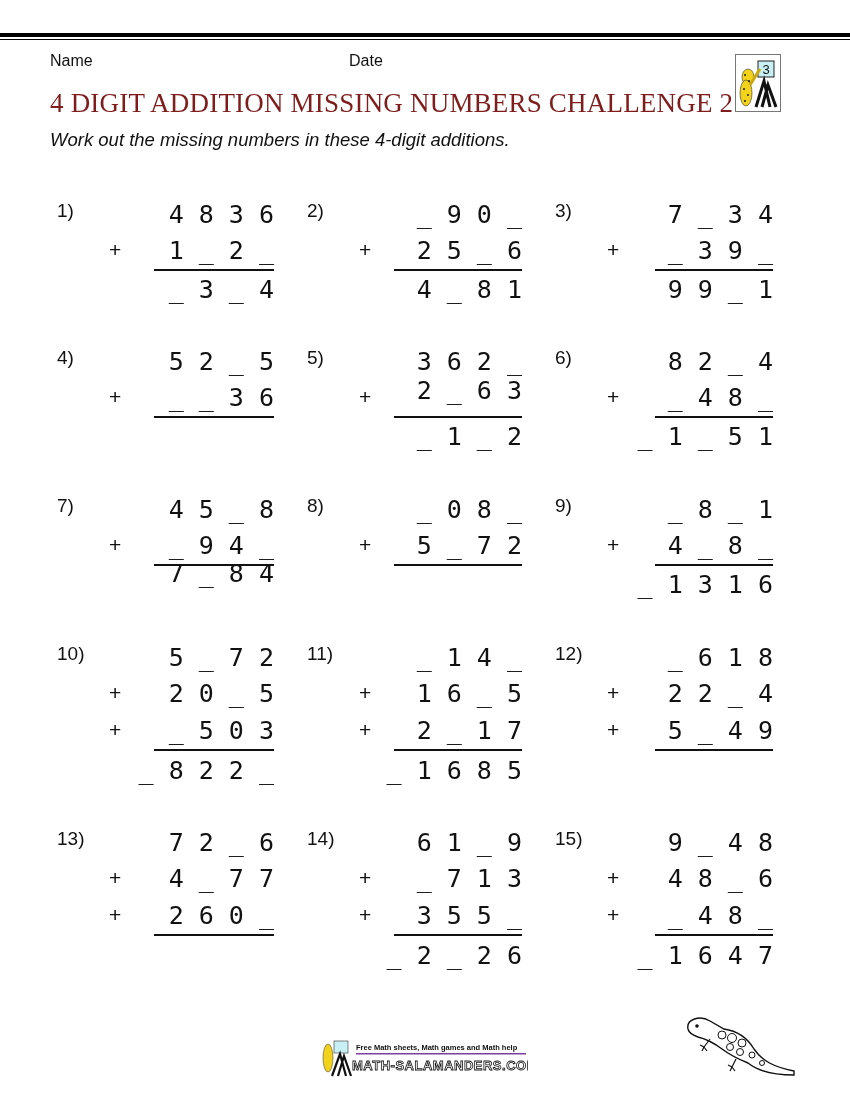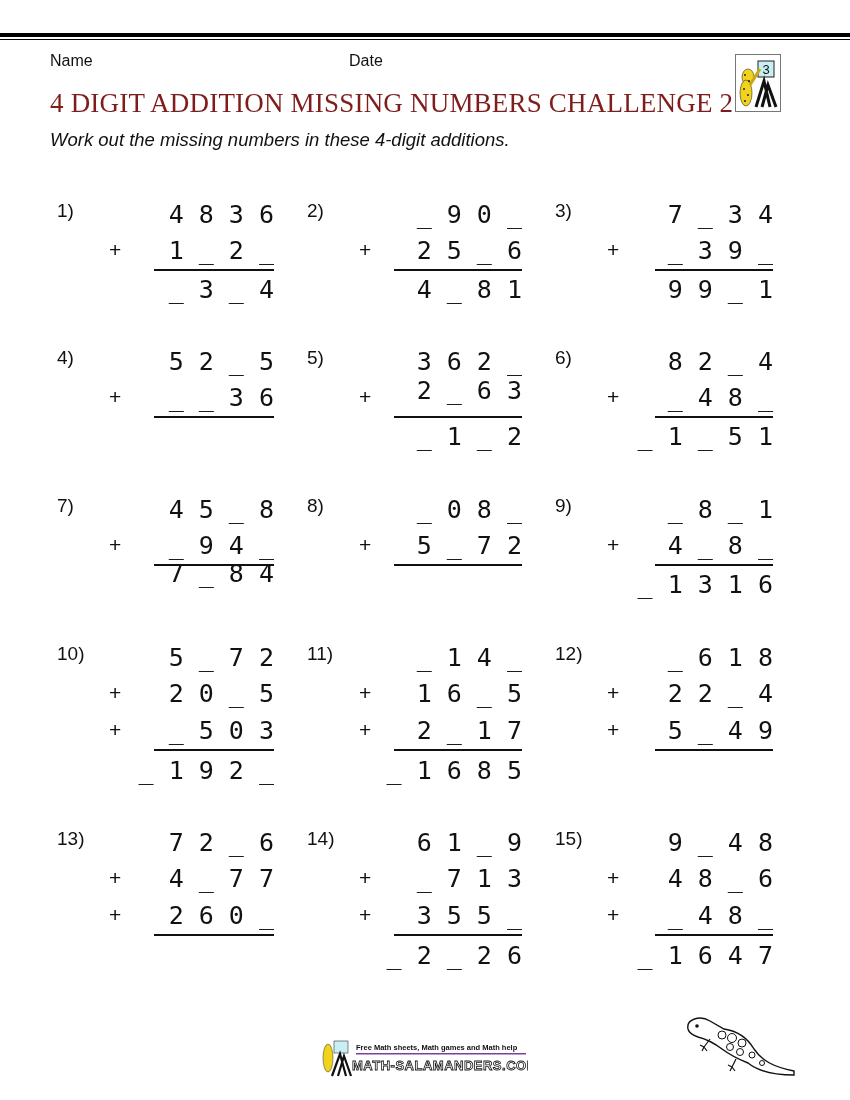--- a/index.html
+++ b/index.html
@@ -120,21 +120,21 @@
 </div>
 
 <div class="problem" style="left:57px;top:643px;width:217px;height:150px">
   <span class="pnum">10)</span>
   <div class="digits" style="top:0px">5 _ 7 2</div>
   <span class="plus" style="left:52px;top:38px">+</span>
   <div class="digits" style="top:36px">2 0 _ 5</div>
   <span class="plus" style="left:52px;top:75px">+</span>
   <div class="digits" style="top:73px">_ 5 0 3</div>
   <div class="bar" style="left:97px;right:0;top:106px"></div>
-  <div class="digits" style="top:113px">_ 1 9 2 _</div>
+  <div class="digits" style="top:113px">_ 8 2 2 _</div>
 </div>
 <div class="problem" style="left:307px;top:643px;width:215px;height:150px">
   <span class="pnum">11)</span>
   <div class="digits" style="top:0px">_ 1 4 _</div>
   <span class="plus" style="left:52px;top:38px">+</span>
   <div class="digits" style="top:36px">1 6 _ 5</div>
   <span class="plus" style="left:52px;top:75px">+</span>
   <div class="digits" style="top:73px">2 _ 1 7</div>
   <div class="bar" style="left:87px;right:0;top:106px"></div>
   <div class="digits" style="top:113px">_ 1 6 8 5</div>

